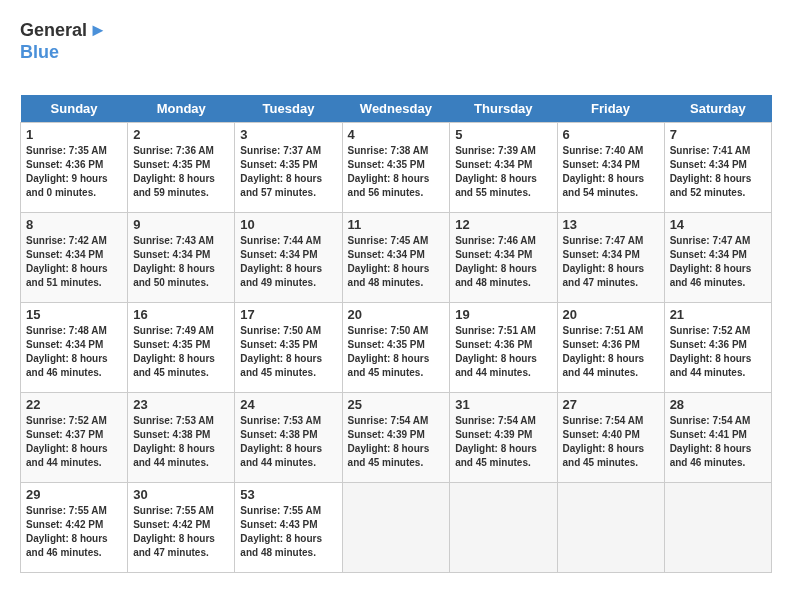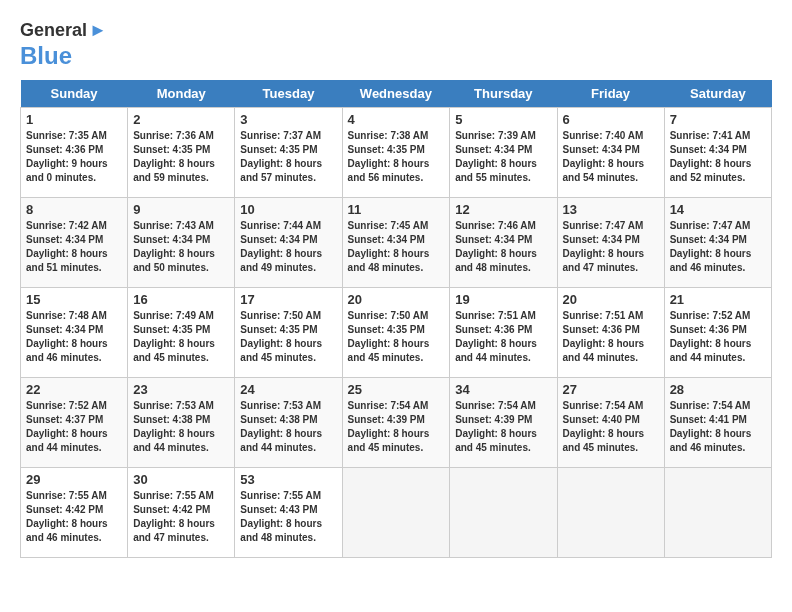--- a/index.html
+++ b/index.html
@@ -7,21 +7,21 @@
       font-family: Arial, sans-serif;
       background: #fff;
       width: 792px;
       min-height: 612px;
       padding: 20px;
     }
     .header {
       display: flex;
       justify-content: space-between;
       align-items: flex-start;
-      margin-bottom: 10px;
+      margin-bottom: 32px;
     }
     .logo {
       display: flex;
       align-items: center;
     }
     .title-section {
       text-align: right;
     }
     .month-title {
       font-size: 32px;
@@ -74,21 +74,21 @@
       background: #f9f9f9;
     }
   </style>
 </head>
 <body>
 
 <div class="header">
   <div class="logo">
   <div style="line-height:1.2; font-family:Arial,sans-serif;">
     <div style="font-size:18px; font-weight:bold; color:#333;">General<span style="color:#4a90d9; margin-left:2px;">►</span></div>
-    <div style="font-size:24px; font-weight:bold; color:#4a90d9;">Blue</div>
+    <div style="font-size:18px; font-weight:bold; color:#4a90d9;">Blue</div>
   </div>
 </div>
   <div class="title-section">
     <div class="month-title"></div>
     <div class="location"></div>
   </div>
 </div>
 
 <table>
   <thead>
@@ -304,21 +304,21 @@
       </td>
         <td>
         <span class="day-num">25</span>
         <div class="day-info">
           Sunrise: 7:54 AM<br>
           Sunset: 4:39 PM<br>
           Daylight: 8 hours and 45 minutes.
         </div>
       </td>
         <td>
-        <span class="day-num">34</span>
+        <span class="day-num">31</span>
         <div class="day-info">
           Sunrise: 7:54 AM<br>
           Sunset: 4:39 PM<br>
           Daylight: 8 hours and 45 minutes.
         </div>
       </td>
         <td>
         <span class="day-num">27</span>
         <div class="day-info">
           Sunrise: 7:54 AM<br>

